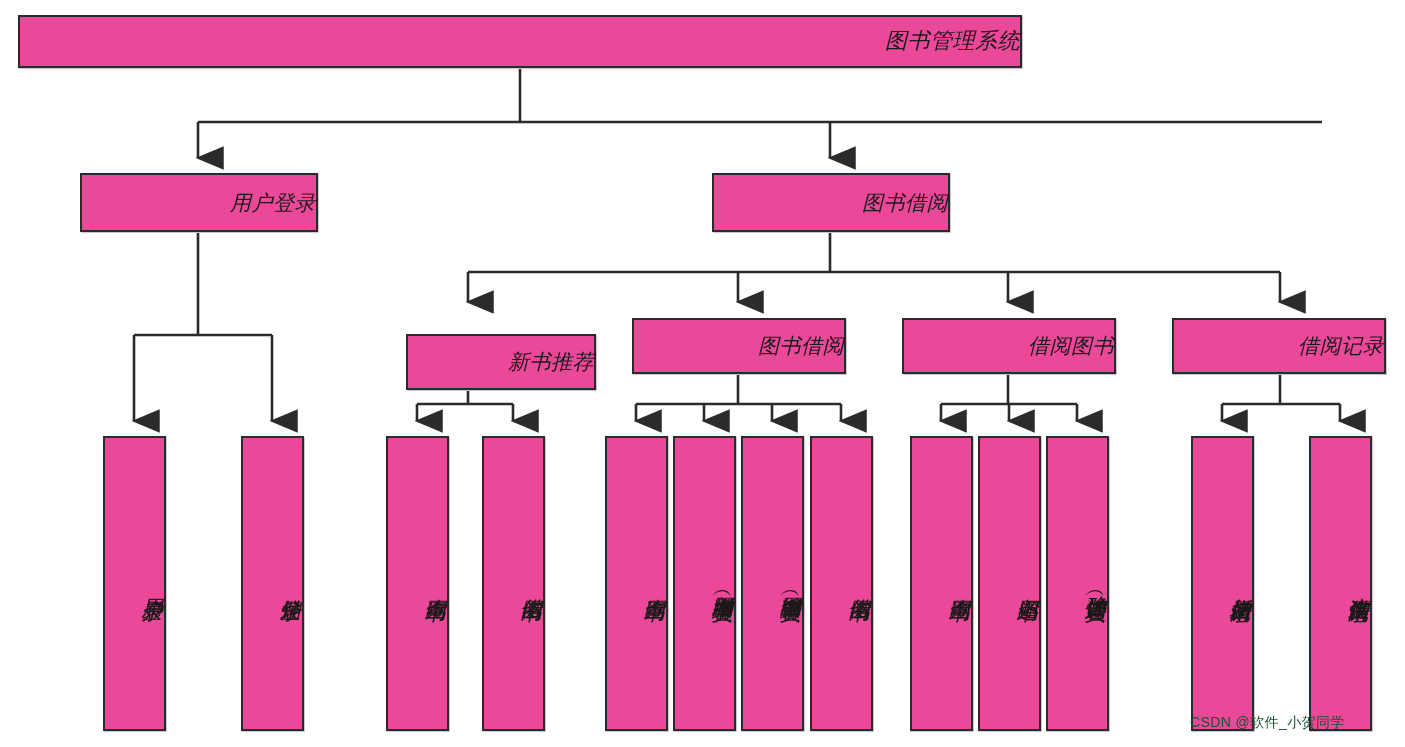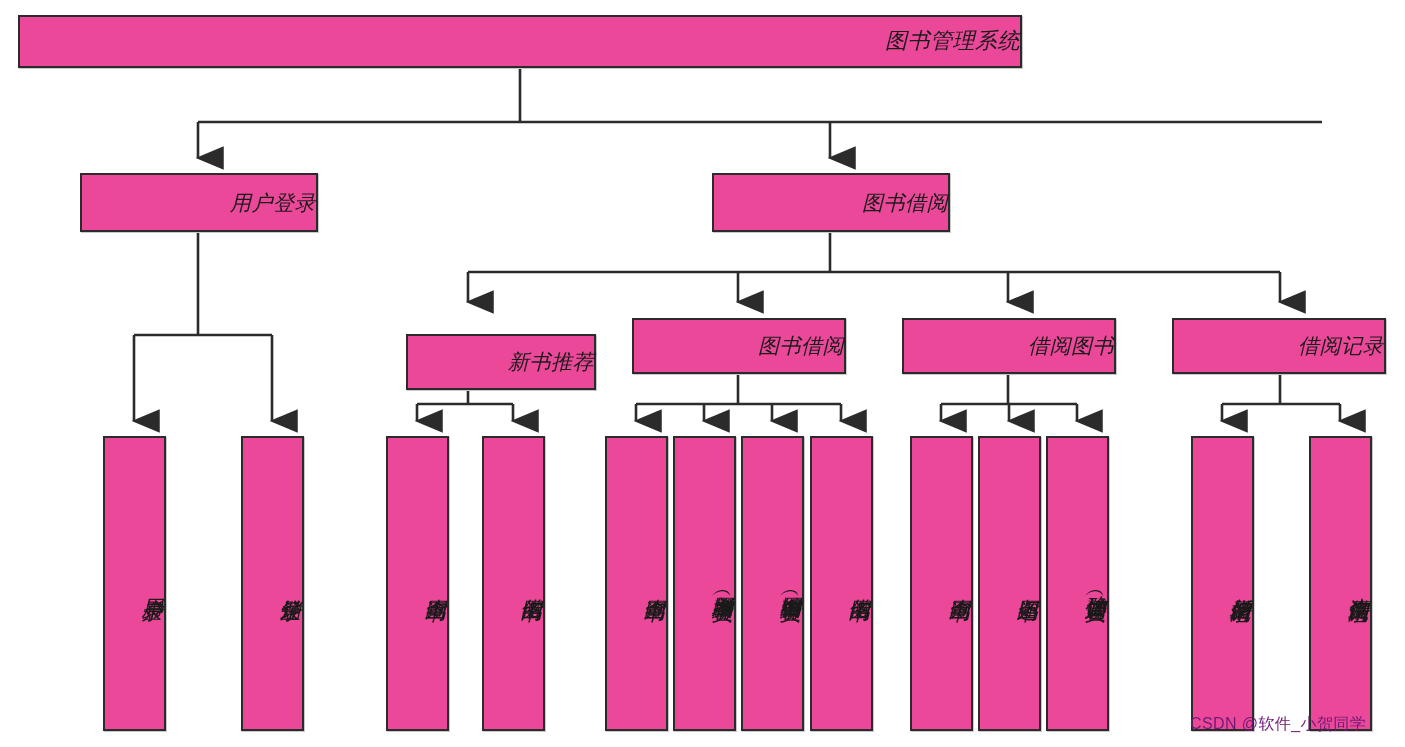--- a/index.html
+++ b/index.html
@@ -50,22 +50,22 @@
     text-orientation: upright;
     font-size: 21px;
     line-height: 1.15;
     letter-spacing: 1px;
     white-space: normal;
     max-height: 272px;
   }
   .node.root .label { font-size: 22px; }
   .watermark {
     position: absolute;
-    color: #701a75;
-    font-size: 16px;
+    color: #14532d;
+    font-size: 14px;
     white-space: nowrap;
     letter-spacing: 0.4px;
   }
 </style>
 </head>
 <body>
 
 <div id="canvas">
 
   <svg id="edges" viewBox="0 0 1405 747" xmlns="http://www.w3.org/2000/svg">

